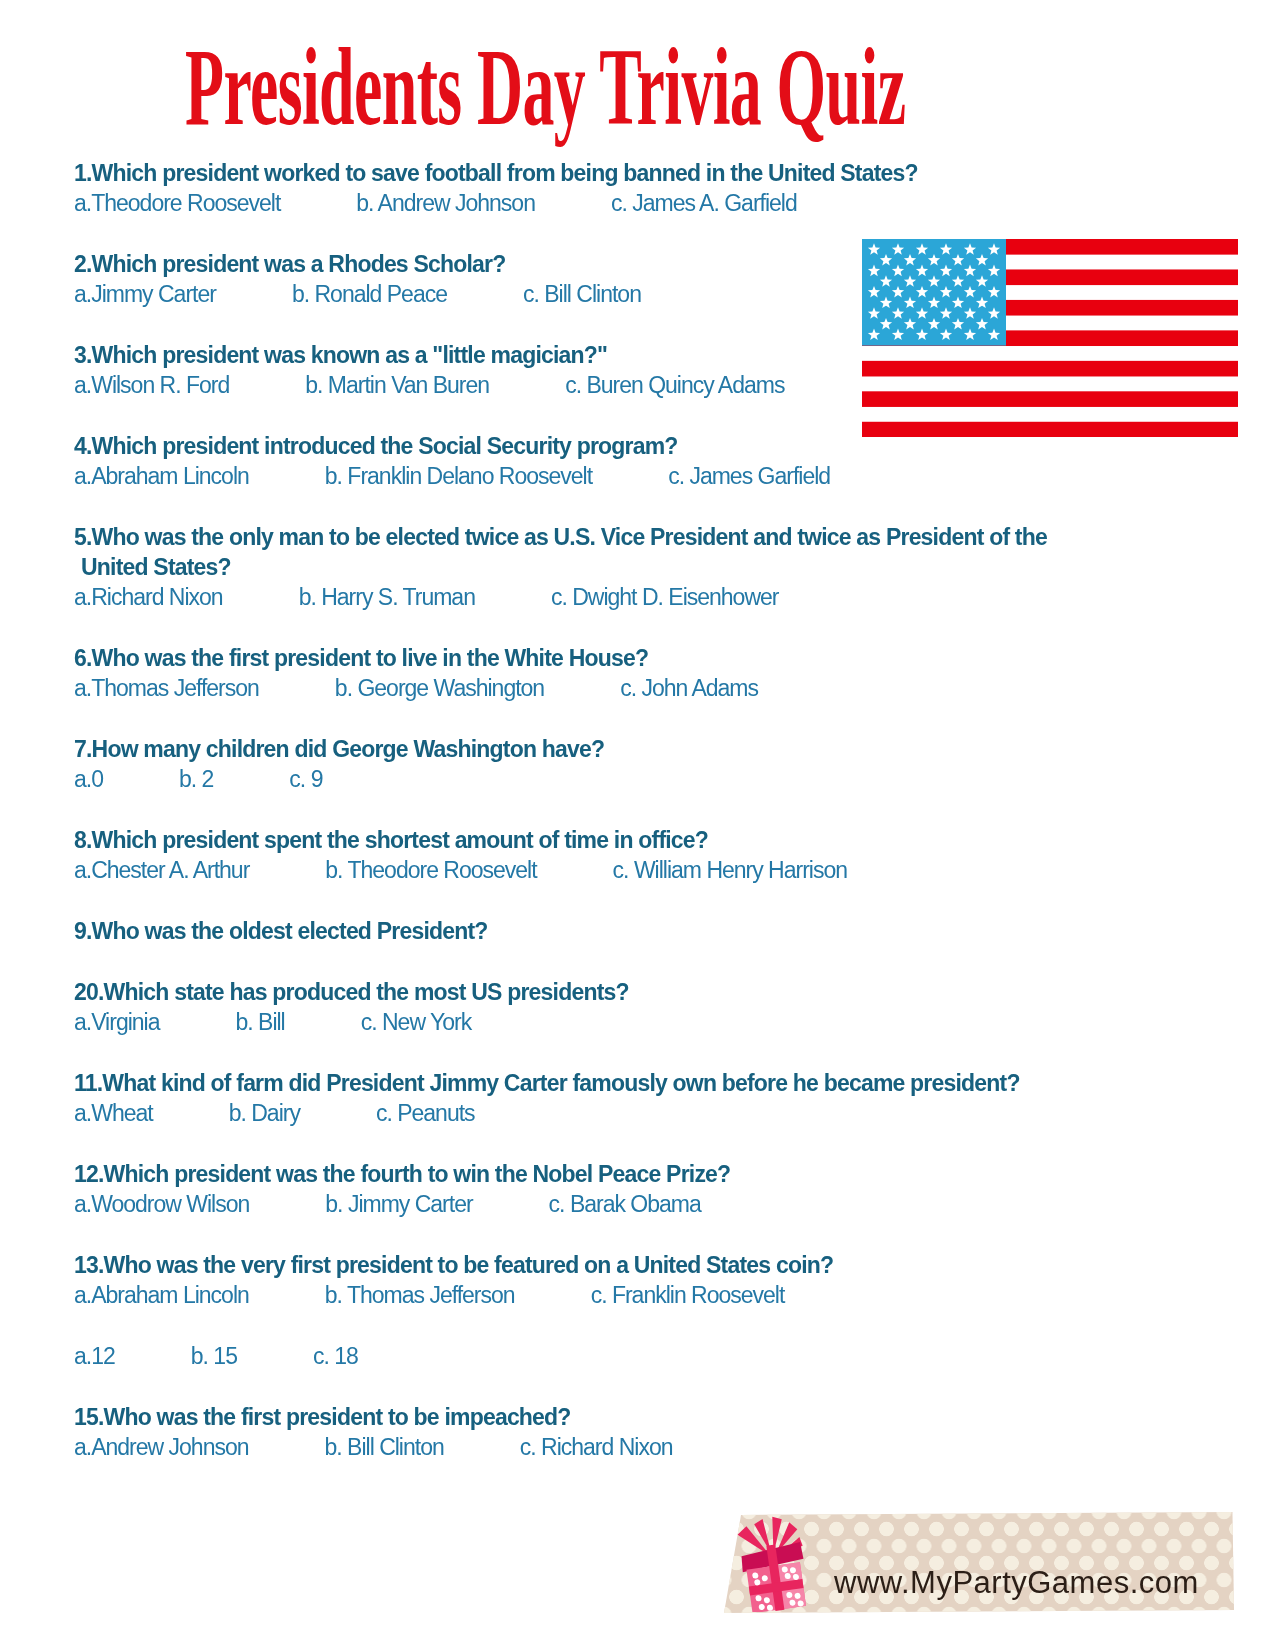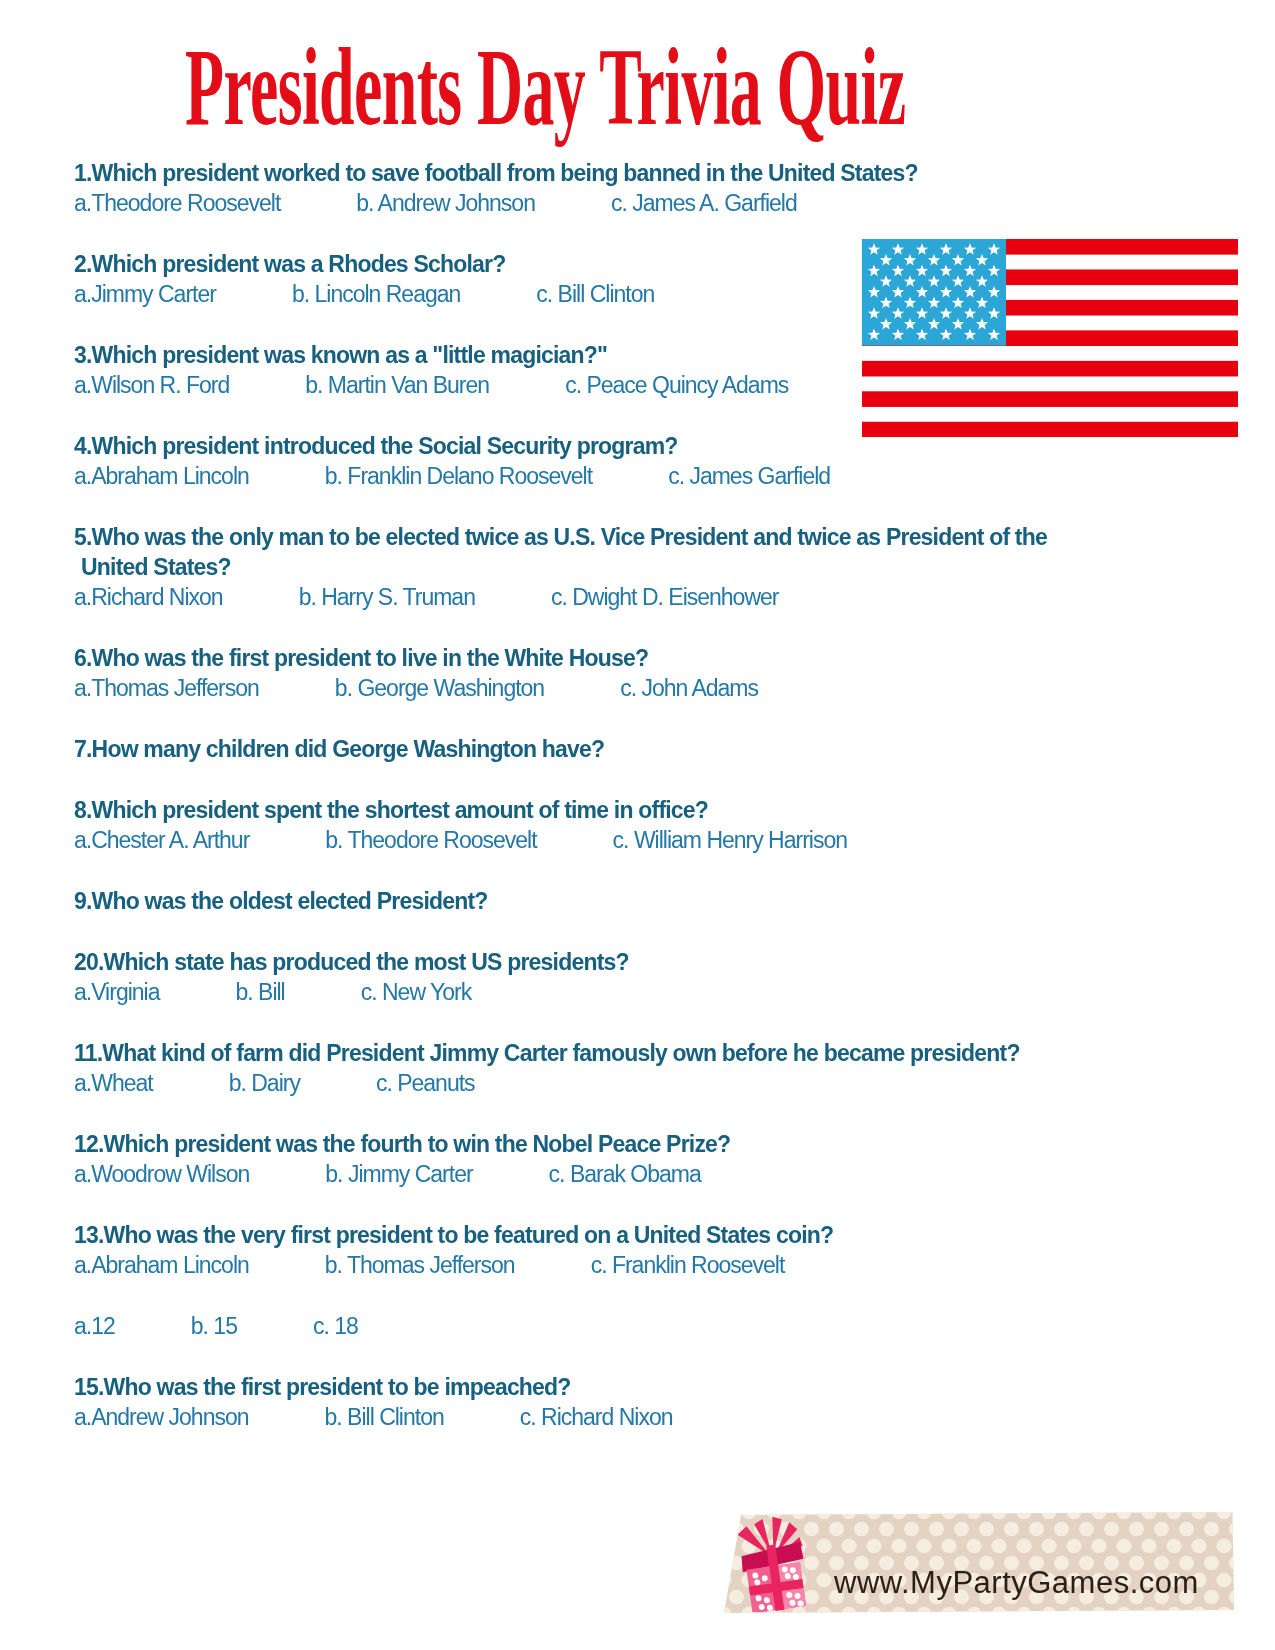--- a/index.html
+++ b/index.html
@@ -65,30 +65,30 @@
       <div class="a-row">
         <span class="a-opt">a.Theodore Roosevelt</span>
         <span class="a-opt">b. Andrew Johnson</span>
         <span class="a-opt">c. James A. Garfield</span>
       </div>
     </div>
     <div class="q-block">
       <div class="q-line">2.Which president was a Rhodes Scholar?</div>
       <div class="a-row">
         <span class="a-opt">a.Jimmy Carter</span>
-        <span class="a-opt">b. Lincoln Reagan</span>
+        <span class="a-opt">b. Ronald Peace</span>
         <span class="a-opt">c. Bill Clinton</span>
       </div>
     </div>
     <div class="q-block">
       <div class="q-line">3.Which president was known as a "little magician?"</div>
       <div class="a-row">
         <span class="a-opt">a.Wilson R. Ford</span>
         <span class="a-opt">b. Martin Van Buren</span>
-        <span class="a-opt">c. Peace Quincy Adams</span>
+        <span class="a-opt">c. Buren Quincy Adams</span>
       </div>
     </div>
     <div class="q-block">
       <div class="q-line">4.Which president introduced the Social Security program?</div>
       <div class="a-row">
         <span class="a-opt">a.Abraham Lincoln</span>
         <span class="a-opt">b. Franklin Delano Roosevelt</span>
         <span class="a-opt">c. James Garfield</span>
       </div>
     </div>
@@ -104,20 +104,25 @@
     <div class="q-block">
       <div class="q-line">6.Who was the first president to live in the White House?</div>
       <div class="a-row">
         <span class="a-opt">a.Thomas Jefferson</span>
         <span class="a-opt">b. George Washington</span>
         <span class="a-opt">c. John Adams</span>
       </div>
     </div>
     <div class="q-block">
       <div class="q-line">7.How many children did George Washington have?</div>
+      <div class="a-row">
+        <span class="a-opt">a.0</span>
+        <span class="a-opt">b. 2</span>
+        <span class="a-opt">c. 9</span>
+      </div>
     </div>
     <div class="q-block">
       <div class="q-line">8.Which president spent the shortest amount of time in office?</div>
       <div class="a-row">
         <span class="a-opt">a.Chester A. Arthur</span>
         <span class="a-opt">b. Theodore Roosevelt</span>
         <span class="a-opt">c. William Henry Harrison</span>
       </div>
     </div>
     <div class="q-block">

